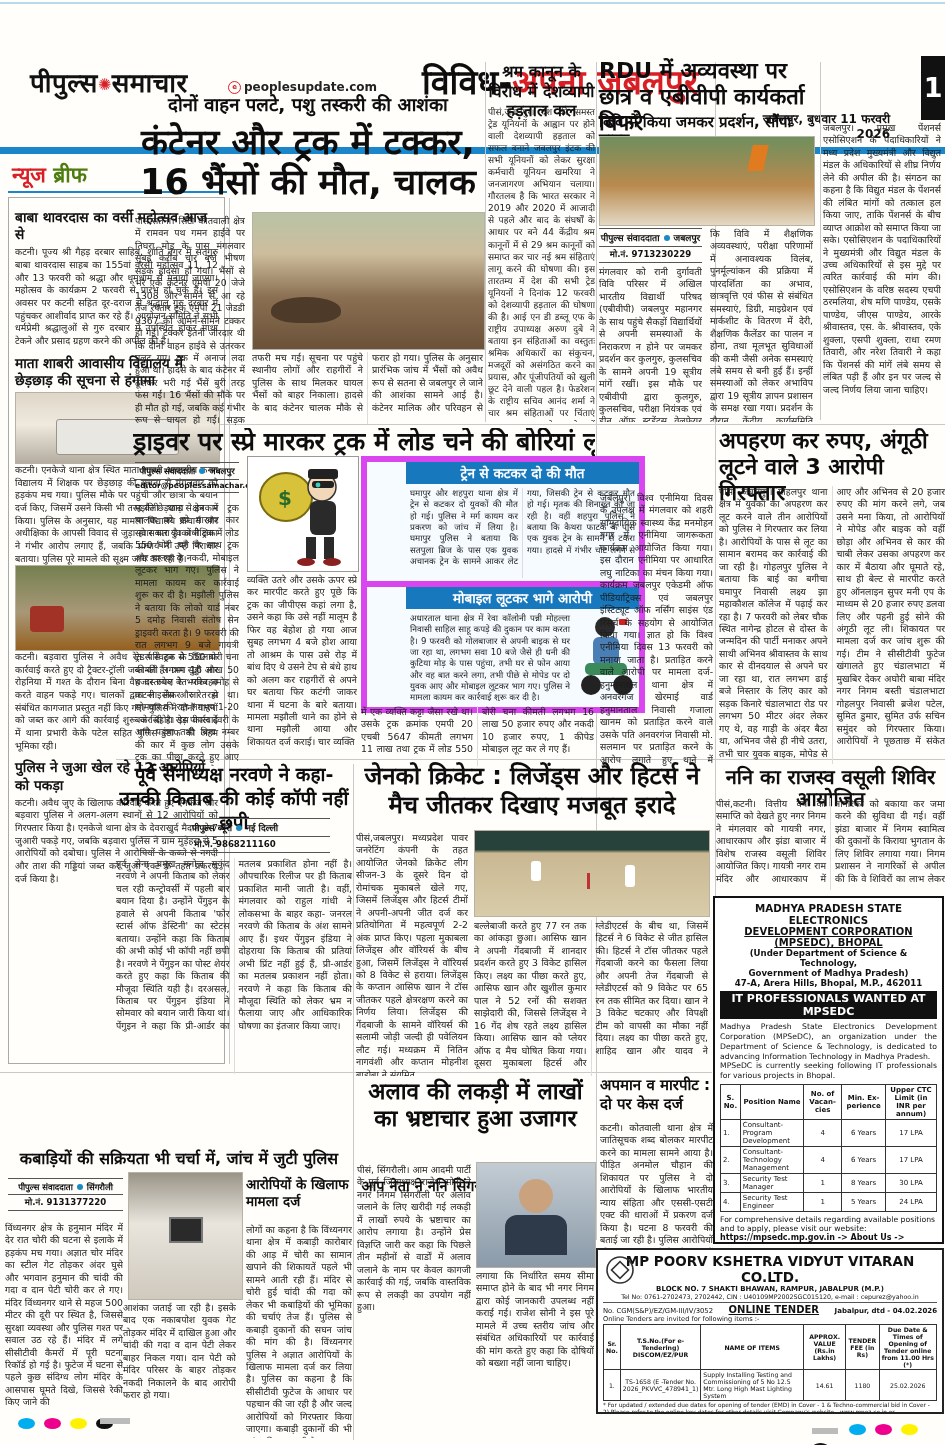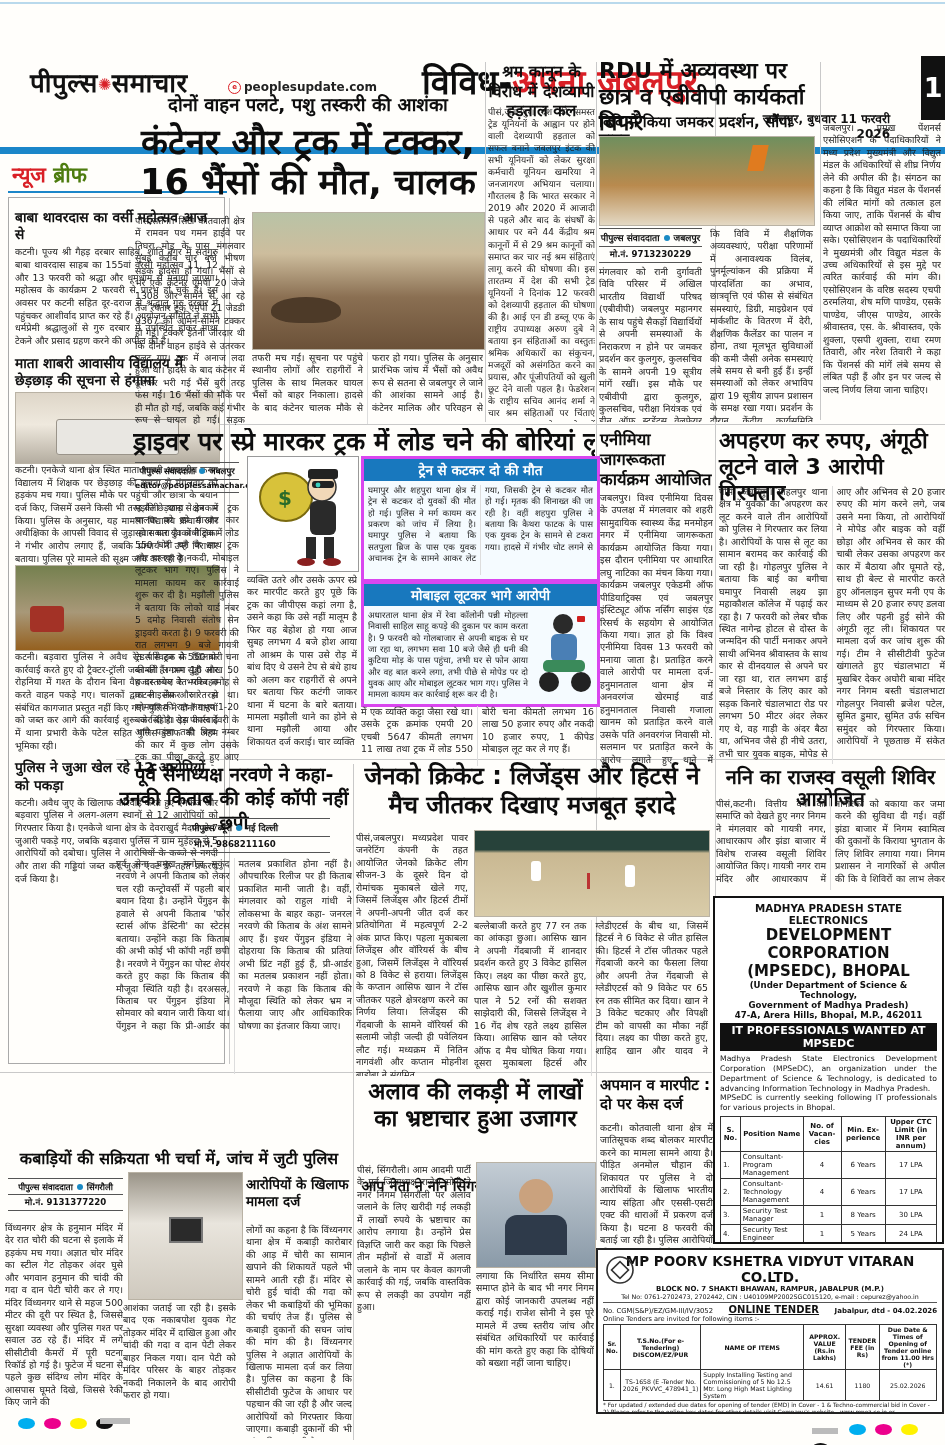--- a/index.html
+++ b/index.html
@@ -12,21 +12,21 @@
   .cols2{column-count:2;column-gap:9px;column-rule:1px solid #ddd;}
   .byline{font-size:9px;font-weight:bold;color:#111;border-top:1px solid #555;border-bottom:1px solid #555;
           padding:2px 0;display:flex;align-items:center;gap:4px;justify-content:center;}
   .dot{width:6px;height:6px;border-radius:50%;background:#1a8ac4;display:inline-block;flex:0 0 auto;}
   .phone{font-size:8.6px;font-weight:bold;text-align:center;border-bottom:1px solid #555;padding:1px 0 2px;}
   .photo{background:#d8d2c6;overflow:hidden;border:1px solid #b9b2a4;}
   .vrule{background:#c9c9c9;width:1px;}
   .hrule{background:#c9c9c9;height:1px;}
   .boxhead{background:#1878be;color:#fff;font-weight:bold;text-align:center;font-size:13.5px;
            line-height:22px;height:22px;overflow:hidden;}
-  .infobox{border:3px solid #d946ef;background:#f5fbff;overflow:hidden;}
+  .infobox{border:6px solid #d946ef;background:#f5fbff;overflow:hidden;padding-left:39px;}
   .infobody{font-size:8.6px;line-height:1.32;text-align:justify;padding:4px;color:#1c1c1c;overflow:hidden;}
   .nbtitle{font-size:13.8px;font-weight:bold;line-height:1.25;margin:7px 0 3px;}
   .nbbody{font-size:9.3px;line-height:1.36;text-align:justify;color:#1c1c1c;}
   .adbox{border:2px solid #111;background:#fff;overflow:hidden;}
   table{border-collapse:collapse;width:100%;}
   .adt td,.adt th{border:1px solid #333;padding:1px 2px;vertical-align:middle;}
   .regdot{display:inline-block;width:17px;height:11px;border-radius:50%;margin-right:4px;}
 </style>
 </head>
 <body>
@@ -158,21 +158,20 @@
         <rect x="10" y="52" width="42" height="12" rx="5" fill="#3a8a5a"></rect>
         <circle cx="16" cy="74" r="10" fill="#222"></circle>
         <circle cx="48" cy="74" r="10" fill="#222"></circle>
         <rect x="44" y="8" width="8" height="6" rx="1" fill="#d02020"></rect>
       </svg>
       <div class="infobody" style="width:160px;height:88px;">अधारताल थाना क्षेत्र में रेवा कॉलोनी पन्नी मोहल्ला निवासी साहिल साहू कपड़े की दुकान पर काम करता है। 9 फरवरी को गोलबाजार से अपनी बाइक से घर जा रहा था, लगभग सवा 10 बजे जैसे ही धनी की कुटिया मोड़ के पास पहुंचा, तभी घर से फोन आया और वह बात करने लगा, तभी पीछे से मोपेड पर दो युवक आए और मोबाइल लूटकर भाग गए। पुलिस ने मामला कायम कर कार्रवाई शुरू कर दी है।</div>
     </div>
   </div>
   <div class="abs body cols2" style="left:361px;top:706px;width:233px;height:60px;">में एक व्यक्ति कट्टा जैसा रखे था। उसके ट्रक क्रमांक एमपी 20 एचबी 5647 कीमती लगभग 11 लाख तथा ट्रक में लोड 550 बोरी चना कीमती लगभग 16 लाख 50 हजार रुपए और नकदी 10 हजार रुपए, 1 कीपेड मोबाइल लूट कर ले गए हैं।</div>
 
-  <div class="abs hd" style="left:600px;top:430px;width:113px;font-size:16.5px;line-height:1.22;">एनीमिया जागरूकता कार्यक्रम आयोजित</div>
   <div class="abs body" style="left:600px;top:492px;width:113px;height:274px;">जबलपुर। विश्व एनीमिया दिवस के उपलक्ष में मंगलवार को शहरी सामुदायिक स्वास्थ्य केंद्र मनमोहन नगर में एनीमिया जागरूकता कार्यक्रम आयोजित किया गया। इस दौरान एनीमिया पर आधारित लघु नाटिका का मंचन किया गया। कार्यक्रम जबलपुर एकेडमी ऑफ पीडियाट्रिक्स एवं जबलपुर इंस्टिट्यूट ऑफ नर्सिंग साइंस एंड रिसर्च के सहयोग से आयोजित किया गया। ज्ञात हो कि विश्व एनीमिया दिवस 13 फरवरी को मनाया जाता है। प्रताड़ित करने वाले आरोपी पर मामला दर्ज- हनुमानताल थाना क्षेत्र में अनवरगंज खेरमाई वार्ड हनुमानताल निवासी गजाला खानम को प्रताड़ित करने वाले उसके पति अनवरगंज निवासी मो. सलमान पर प्रताड़ित करने के आरोप लगाते हुए थाने में शिकायत दर्ज कराई है।</div>
 
   <div class="abs hd" style="left:719px;top:428px;width:226px;font-size:22px;line-height:1.18;">अपहरण कर रुपए, अंगूठी लूटने वाले 3 आरोपी गिरफ्तार</div>
   <div class="abs body cols2" style="left:719px;top:486px;width:226px;height:278px;">पीसं, जबलपुर। गोहलपुर थाना क्षेत्र में युवकों का अपहरण कर लूट करने वाले तीन आरोपियों को पुलिस ने गिरफ्तार कर लिया है। आरोपियों के पास से लूट का सामान बरामद कर कार्रवाई की जा रही है। गोहलपुर पुलिस ने बताया कि बाई का बगीचा घमापुर निवासी लक्ष्य झा महाकौशल कॉलेज में पढ़ाई कर रहा है। 7 फरवरी को लेबर चौक स्थित नागेन्द्र होटल से दोस्त के जन्मदिन की पार्टी मनाकर अपने साथी अभिनव श्रीवास्तव के साथ कार से दीनदयाल से अपने घर जा रहा था, रात लगभग ढाई बजे निस्तार के लिए कार को सड़क किनारे चंडालभाटा रोड पर लगभग 50 मीटर अंदर लेकर गए थे, वह गाड़ी के अंदर बैठा था, अभिनव जैसे ही नीचे उतरा, तभी चार युवक बाइक, मोपेड से आए और अभिनव से 20 हजार रुपए की मांग करने लगे, जब उसने मना किया, तो आरोपियों ने मोपेड और बाइक को वहीं छोड़ा और अभिनव से कार की चाबी लेकर उसका अपहरण कर कार में बैठाया और घूमाते रहे, साथ ही बेल्ट से मारपीट करते हुए ऑनलाइन सुपर मनी एप के माध्यम से 20 हजार रुपए डलवा लिए और पहनी हुई सोने की अंगूठी लूट ली। शिकायत पर मामला दर्ज कर जांच शुरू की गई। टीम ने सीसीटीवी फुटेज खंगालते हुए चंडालभाटा में मुखबिर देकर अघोरी बाबा मंदिर नगर निगम बस्ती चंडालभाटा गोहलपुर निवासी ब्रजेश पटेल, सुमित डुमार, सुमित उर्फ सचिन समुंदर को गिरफ्तार किया। आरोपियों ने पूछताछ में संकेत के साथ मिलकर लूट, अपहरण करना स्वीकार किया।</div>
 
   <div class="abs hd ctr" style="left:116px;top:763px;width:236px;font-size:19px;line-height:1.25;">पूर्व सेनाध्यक्ष नरवणे ने कहा- उनकी किताब की कोई कॉपी नहीं छपी</div>
   <div class="abs" style="left:140px;top:818px;width:190px;">
     <div class="byline">
         <span>पीपुल्स ब्यूरो</span>
         <span class="dot"></span>
@@ -189,39 +188,39 @@
     <div style="width:10px;height:22px;background:#fff;position:absolute;left:150px;top:34px;border-radius:3px;"></div>
     <div style="width:10px;height:20px;background:#fff;position:absolute;left:56px;top:30px;border-radius:3px;"></div>
   </div>
   <div class="abs body cols2" style="left:474px;top:920px;width:234px;height:156px;">बल्लेबाजी करते हुए 77 रन तक का आंकड़ा छुआ। आसिफ खान ने अपनी गेंदबाजी में शानदार प्रदर्शन करते हुए 3 विकेट हासिल किए। लक्ष्य का पीछा करते हुए, आसिफ खान और खुशील कुमार पाल ने 52 रनों की सशक्त साझेदारी की, जिससे लिजेंड्स ने 16 गेंद शेष रहते लक्ष्य हासिल किया। आसिफ खान को प्लेयर ऑफ द मैच घोषित किया गया। दूसरा मुकाबला हिटर्स और ग्लेडीएटर्स के बीच था, जिसमें हिटर्स ने 6 विकेट से जीत हासिल की। हिटर्स ने टॉस जीतकर पहले गेंदबाजी करने का फैसला लिया और अपनी तेज गेंदबाजी से ग्लेडीएटर्स को 9 विकेट पर 65 रन तक सीमित कर दिया। खान ने 3 विकेट चटकाए और विपक्षी टीम को वापसी का मौका नहीं दिया। लक्ष्य का पीछा करते हुए, शाहिद खान और यादव ने आक्रामक बल्लेबाजी कर मैच का रोमांच बढ़ाया।</div>
 
   <div class="abs hd ctr" style="left:716px;top:766px;width:229px;font-size:20px;">ननि का राजस्व वसूली शिविर आयोजित</div>
   <div class="abs body cols2" style="left:716px;top:798px;width:229px;height:92px;">पीसं,कटनी। वित्तीय वर्ष की समाप्ति को देखते हुए नगर निगम ने मंगलवार को गायत्री नगर, आधारकाप और झंडा बाजार में विशेष राजस्व वसूली शिविर आयोजित किए। गायत्री नगर राम मंदिर और आधारकाप में नागरिकों को बकाया कर जमा करने की सुविधा दी गई। वहीं झंडा बाजार में निगम स्वामित्व की दुकानों के किराया भुगतान के लिए शिविर लगाया गया। निगम प्रशासन ने नागरिकों से अपील की कि वे शिविरों का लाभ लेकर बकाया कर जमा करें और नगर विकास में सहयोग करें।</div>
 
   <div class="abs adbox" style="left:713px;top:896px;width:231px;height:348px;padding:4px 5px;box-sizing:border-box;">
     <div class="ctr" style="font-size:10.3px;font-weight:bold;">MADHYA PRADESH STATE ELECTRONICS</div>
-    <div class="ctr" style="font-size:15px;font-weight:bold;">DEVELOPMENT CORPORATION (MPSEDC), BHOPAL</div>
+    <div class="ctr" style="font-size:10px;font-weight:bold;text-decoration:underline;">DEVELOPMENT CORPORATION (MPSEDC), BHOPAL</div>
     <div class="ctr" style="font-size:8.6px;font-weight:bold;">(Under Department of Science &amp; Technology,</div>
     <div class="ctr" style="font-size:8.6px;font-weight:bold;">Government of Madhya Pradesh)</div>
     <div class="ctr" style="font-size:8.6px;font-weight:bold;">47-A, Arera Hills, Bhopal, M.P., 462011</div>
     <div class="ctr" style="background:#111;color:#fff;font-size:11px;font-weight:bold;margin:3px 0;padding:1px 0;">IT PROFESSIONALS WANTED AT MPSEDC</div>
     <div style="font-size:7.7px;line-height:1.28;text-align:justify;">Madhya Pradesh State Electronics Development Corporation (MPSeDC), an organization under the Department of Science &amp; Technology, is dedicated to advancing Information Technology in Madhya Pradesh.</div>
     <div style="font-size:7.7px;line-height:1.28;text-align:justify;">MPSeDC is currently seeking following IT professionals for various projects in Bhopal.</div>
     <table class="adt" style="font-size:7px;margin:3px 0;">
       <tbody>
           <tr style="font-weight:bold;text-align:center;">
         <th>S. No.</th>
         <th>Position Name</th>
         <th>No. of Vacan- cies</th>
         <th>Min. Ex- perience</th>
         <th>Upper CTC Limit (in INR per annum)</th>
       </tr>
       <tr>
         <td>1.</td>
-        <td>Consultant-Program Management</td>
+        <td>Consultant-Program Development</td>
         <td class="ctr">4</td>
         <td class="ctr">6 Years</td>
         <td class="ctr">17 LPA</td>
       </tr>
       <tr>
         <td>2.</td>
         <td>Consultant-Technology Management</td>
         <td class="ctr">4</td>
         <td class="ctr">6 Years</td>
         <td class="ctr">17 LPA</td>

